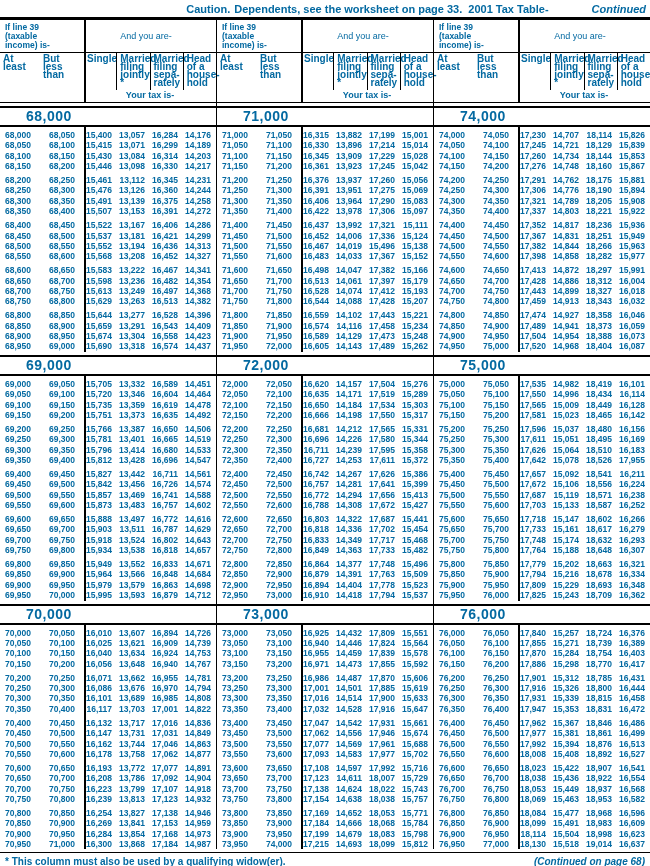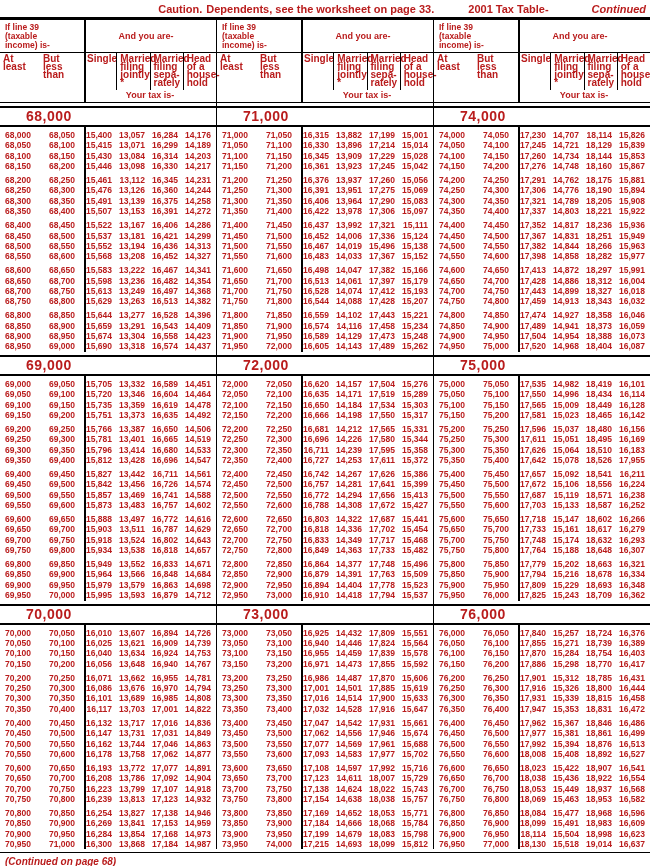--- a/index.html
+++ b/index.html
@@ -1,37 +1,37 @@
 <!DOCTYPE html>
 <html><head>
 <meta charset="utf-8">
 <style>
   html,body { margin:0; padding:0; background:#fff; }
   .page {
     width:650px; height:866px; box-sizing:border-box; overflow:hidden;
-    background:#fff; color:#b91c1c;
+    background:#fff; color:#0369a1;
     font-family:"Liberation Sans", sans-serif;
     position:relative;
   }
   .caption { display:flex; justify-content:flex-end; align-items:baseline; gap:4px;
              padding:3px 4px 2px 0; font-size:11px; }
   .b { font-weight:bold; }
-  .ttl { margin-left:30px; }
+  .ttl { margin-left:2px; }
   .i { font-style:italic; font-weight:bold;padding-left:39px; }
   .rule { height:3px; background:#000; }
 
   .columns { display:flex; }
   .colgroup { flex:1 1 0; min-width:0; position:relative; }
   .colgroup.sep { border-left:1px solid #000; }
 
   .hdr { position:relative; border-bottom:1.5px solid #000; }
   .hrow1 { display:flex; height:32px; border-bottom:1px solid #000; }
   .hinc { width:76px; box-sizing:border-box; font-weight:bold; font-size:8.5px;
           line-height:9px; white-space:pre-line; padding:3px 0 0 5px; }
-  .handyou { flex:1; font-weight:bold; font-size:9px; display:flex;
+  .handyou { flex:1; font-weight:normal; font-size:9px; display:flex;
              align-items:center; justify-content:center; }
   .hrow2 { display:flex; height:37px; }
   .hc { box-sizing:border-box; font-weight:bold; font-size:10px; line-height:8px;
         white-space:pre-line; padding:2px 1px 0 3px; }
   .hc-at { width:40px; }
   .hc-lt { width:44px; }
   .hc-tax { flex:1 1 0; min-width:0; }
   .bl { border-left:1px solid #000; }
   .hrow3 { margin-left:84px; text-align:center; font-weight:bold; font-size:9px; height:12px; }
   .vline { position:absolute; left:84px; top:0; bottom:0; width:1.5px; background:#000; }
@@ -1651,15 +1651,16 @@
             <span class="cell ctax">15,518</span>
             <span class="cell ctax">19,014</span>
             <span class="cell ctax">16,637</span>
           </div>
           <div class="vline"></div>
         </div>
       </div>
     </div>
 
   <div class="footer">
+    <span class="footnote">* This column must also be used by a qualifying widow(er).</span>
     <span class="continued">(Continued on page 68)</span>
   </div>
 </div>
 
 </body></html>

